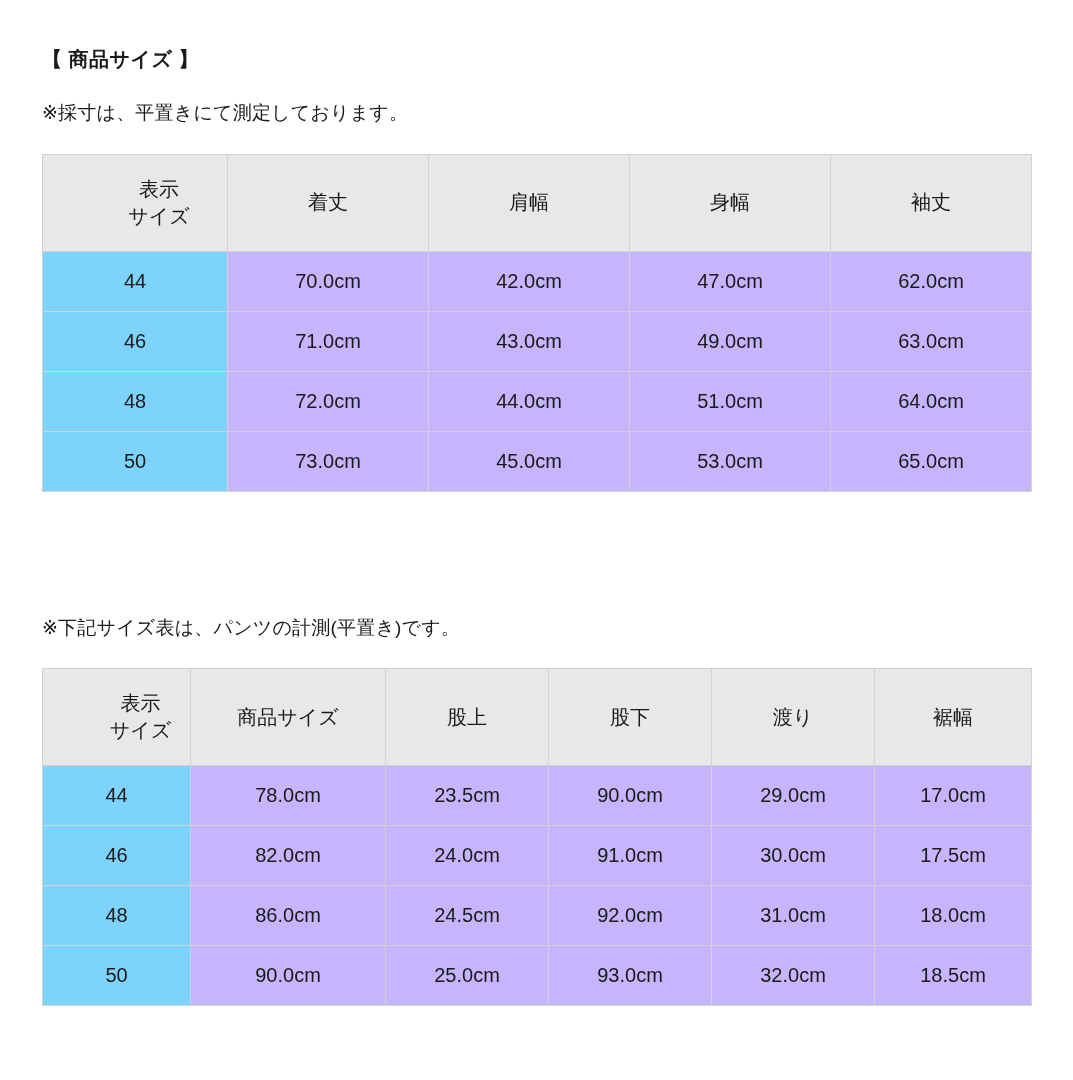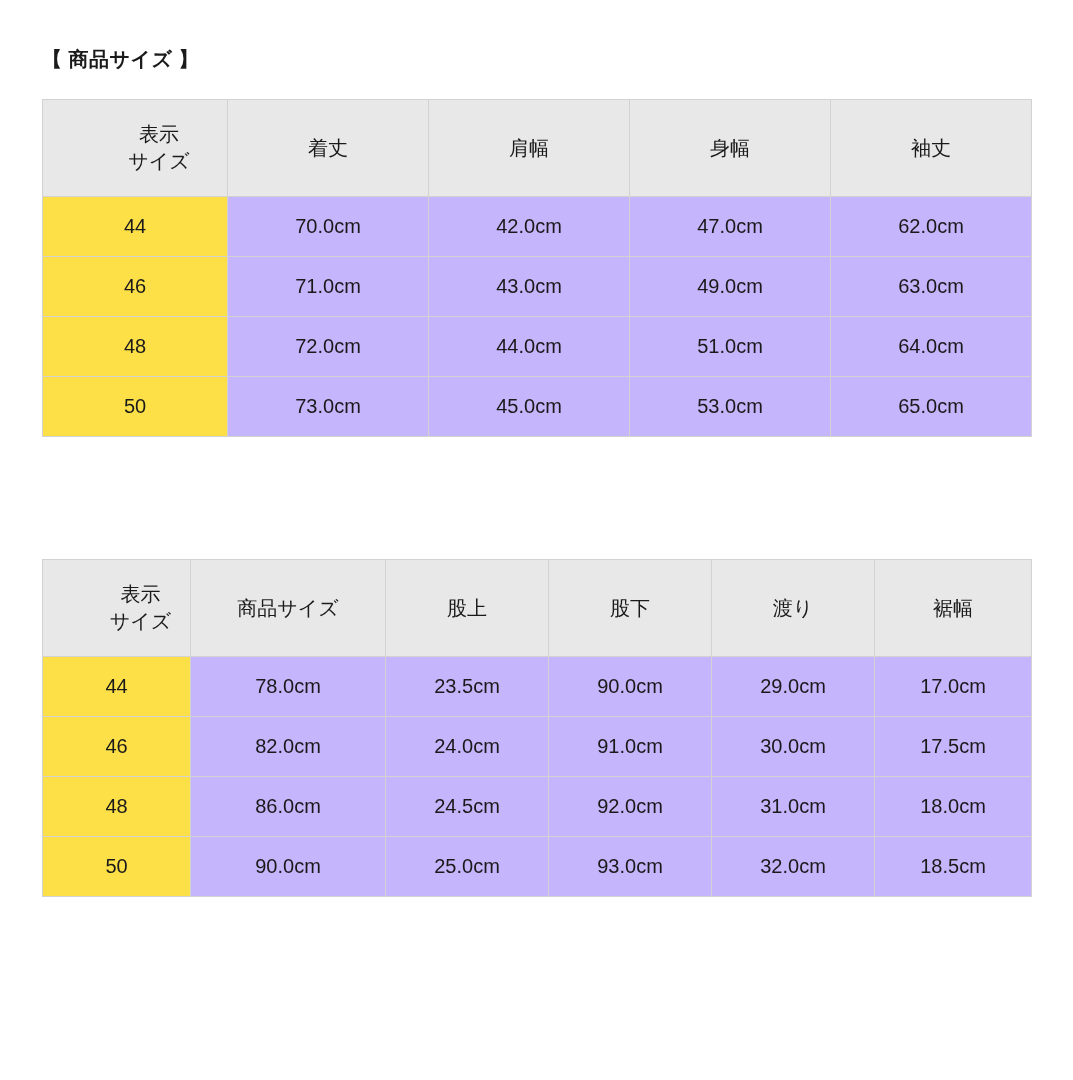--- a/index.html
+++ b/index.html
@@ -59,21 +59,21 @@
   table.size-table thead th .hdr-line {
     display: block;
     margin-left: 48px;
   }
   table.size-table tbody td {
     height: 59px;
     background: #c4b5fd;
     font-size: 20px;
   }
   table.size-table tbody td.rowhead {
-    background: #fde047;
+    background: #7dd3fc;
   }
   .gap-block {
     height: 96px;
   }
   
   .t1 col.c0 { width: 185px; }
   .t1 col.c1 { width: 201px; }
   .t1 col.c2 { width: 201px; }
   .t1 col.c3 { width: 201px; }
   .t1 col.c4 { width: 201px; }
@@ -85,20 +85,21 @@
   .t2 col.c4 { width: 163px; }
   .t2 col.c5 { width: 157px; }
 </style>
 </head>
 <body>
 
 <div class="page">
 
   <h1 class="section-title">【 商品サイズ 】</h1>
 
+  <p class="note">※採寸は、平置きにて測定しております。</p>
 
   <table class="size-table t1">
     <colgroup>
       <col class="c0">
         <col class="c1">
         <col class="c2">
         <col class="c3">
         <col class="c4">
     </colgroup>
     <thead>
@@ -140,20 +141,21 @@
         <td>73.0cm</td>
         <td>45.0cm</td>
         <td>53.0cm</td>
         <td>65.0cm</td>
       </tr>
     </tbody>
   </table>
 
   <div class="gap-block"></div>
 
+  <p class="note">※下記サイズ表は、パンツの計測(平置き)です。</p>
 
   <table class="size-table t2">
     <colgroup>
       <col class="c0">
         <col class="c1">
         <col class="c2">
         <col class="c3">
         <col class="c4">
         <col class="c5">
     </colgroup>

